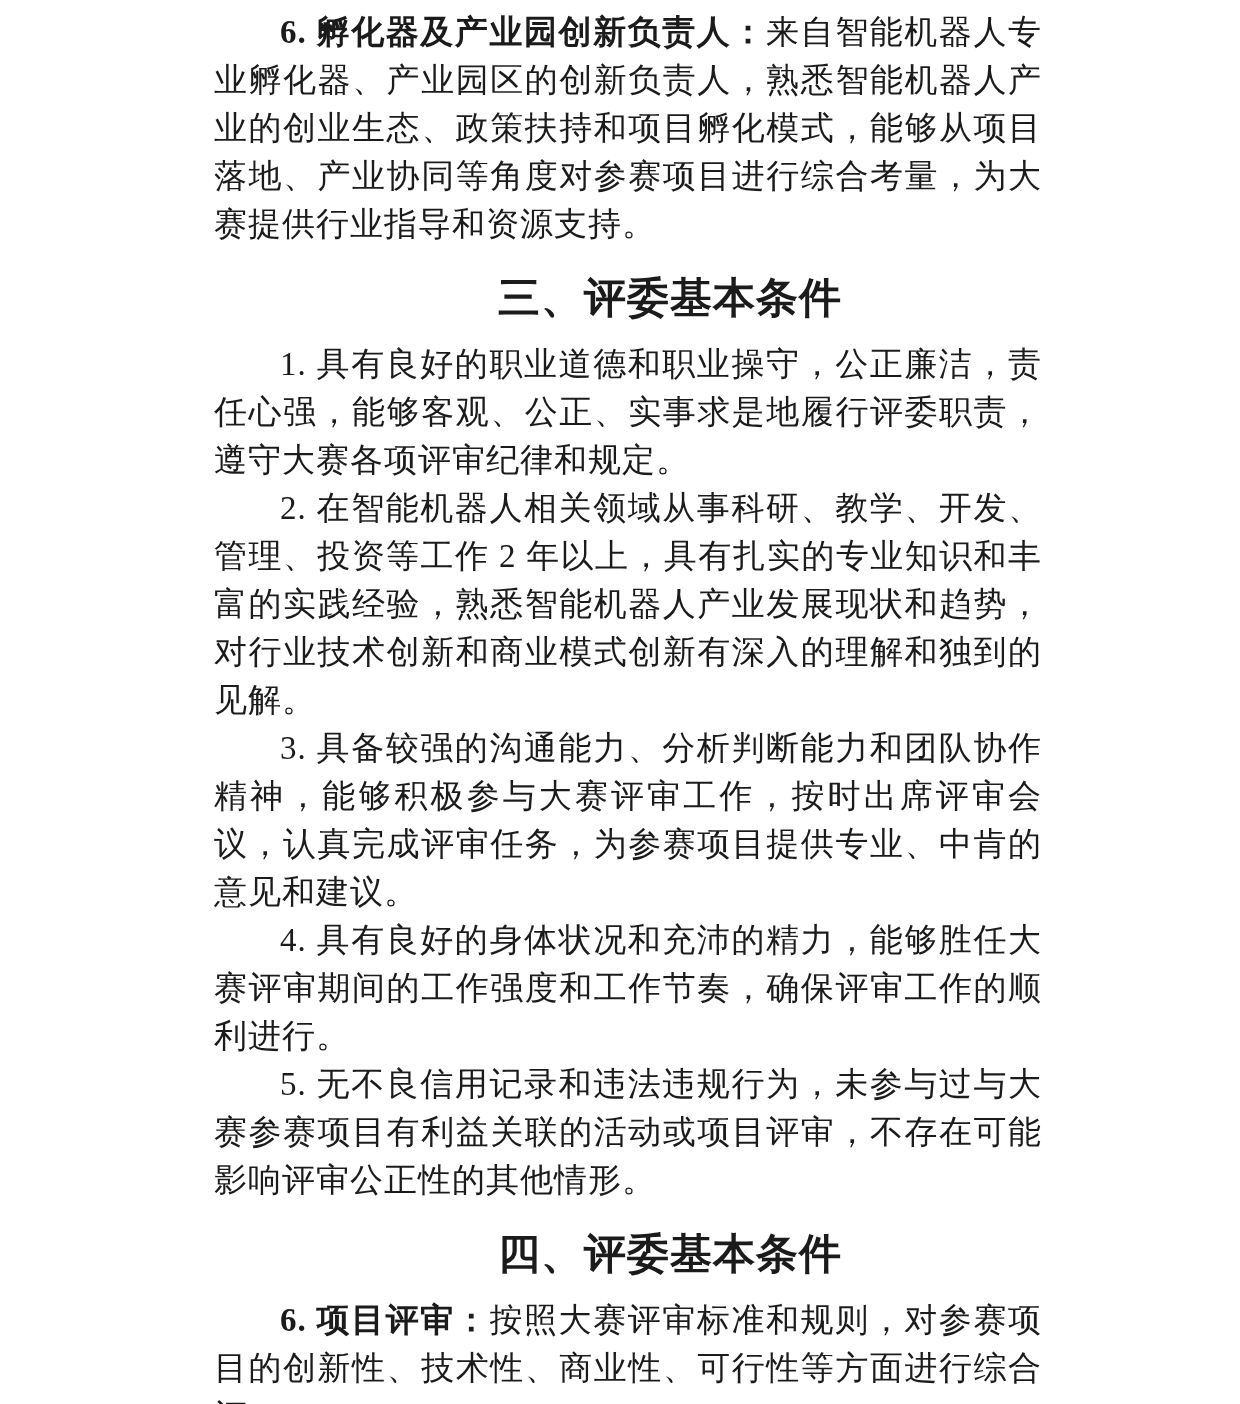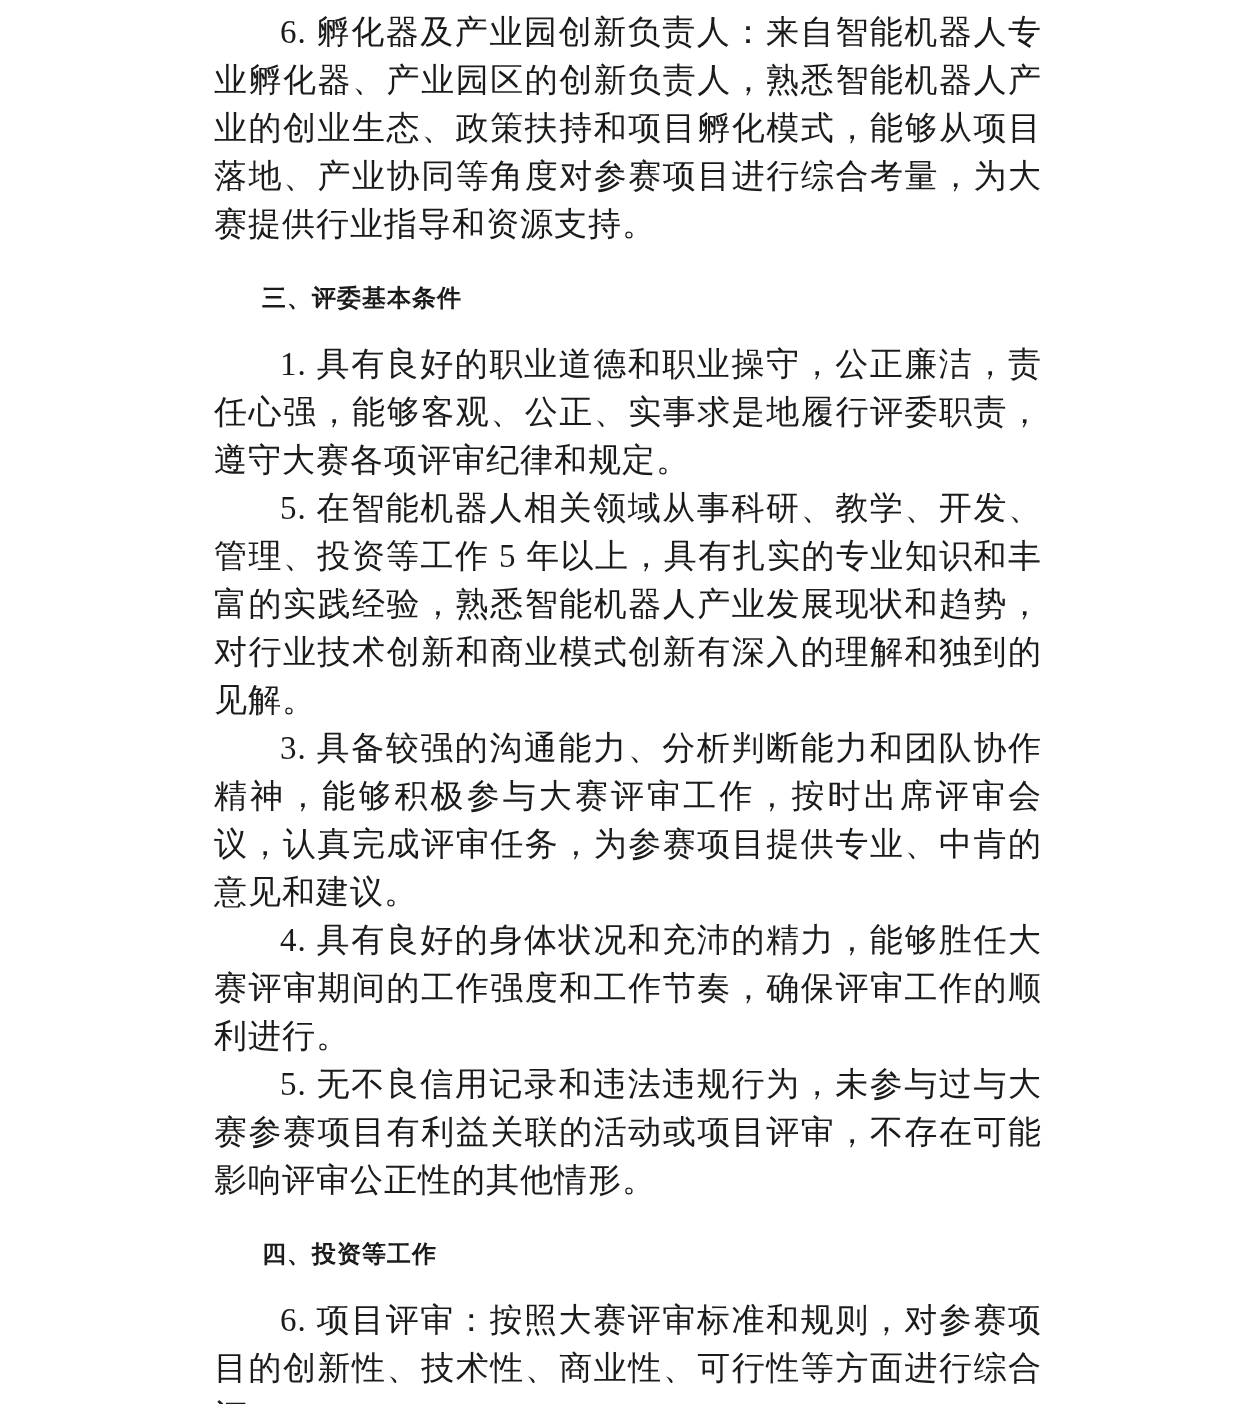--- a/index.html
+++ b/index.html
@@ -24,49 +24,50 @@
     font-family: "Liberation Serif", "DejaVu Serif", serif;
     font-size: 33px;
     line-height: 48px;
     text-align: justify;
     text-justify: inter-character;
     text-indent: 2em;
     margin: 0;
     letter-spacing: 1px;
   }
   .lead {
-    font-weight: 400;
+    font-weight: 700;
     margin-top: 36px;
   }
   .section-heading {
     font-family: "Liberation Sans", "DejaVu Sans", sans-serif;
     font-weight: 700;
-    font-size: 24px;
+    font-size: 42px;
     line-height: 48px;
     text-indent: 2em;
     margin: 26px 0 18px 0;
     letter-spacing: 1px;
+    text-align: center;
   }
 </style>
 </head>
 <body>
 
 <div class="page">
 
   <p class="body-para"><span class="lead">6. 孵化器及产业园创新负责人：</span><span>来自智能机器人专业孵化器、产业园区的创新负责人，熟悉智能机器人产业的创业生态、政策扶持和项目孵化模式，能够从项目落地、产业协同等角度对参赛项目进行综合考量，为大赛提供行业指导和资源支持。</span></p>
 
   <h2 class="section-heading">三、评委基本条件</h2>
 
   <p class="body-para">1. 具有良好的职业道德和职业操守，公正廉洁，责任心强，能够客观、公正、实事求是地履行评委职责，遵守大赛各项评审纪律和规定。</p>
 
-  <p class="body-para">5. 在智能机器人相关领域从事科研、教学、开发、管理、投资等工作 5 年以上，具有扎实的专业知识和丰富的实践经验，熟悉智能机器人产业发展现状和趋势，对行业技术创新和商业模式创新有深入的理解和独到的见解。</p>
+  <p class="body-para">2. 在智能机器人相关领域从事科研、教学、开发、管理、投资等工作 2 年以上，具有扎实的专业知识和丰富的实践经验，熟悉智能机器人产业发展现状和趋势，对行业技术创新和商业模式创新有深入的理解和独到的见解。</p>
 
   <p class="body-para">3. 具备较强的沟通能力、分析判断能力和团队协作精神，能够积极参与大赛评审工作，按时出席评审会议，认真完成评审任务，为参赛项目提供专业、中肯的意见和建议。</p>
 
   <p class="body-para">4. 具有良好的身体状况和充沛的精力，能够胜任大赛评审期间的工作强度和工作节奏，确保评审工作的顺利进行。</p>
 
   <p class="body-para">5. 无不良信用记录和违法违规行为，未参与过与大赛参赛项目有利益关联的活动或项目评审，不存在可能影响评审公正性的其他情形。</p>
 
-  <h2 class="section-heading">四、投资等工作</h2>
+  <h2 class="section-heading">四、评委基本条件</h2>
 
   <p class="body-para"><span class="lead">6. 项目评审：</span><span>按照大赛评审标准和规则，对参赛项目的创新性、技术性、商业性、可行性等方面进行综合评</span></p>
 
 </div>
 
 </body></html>

